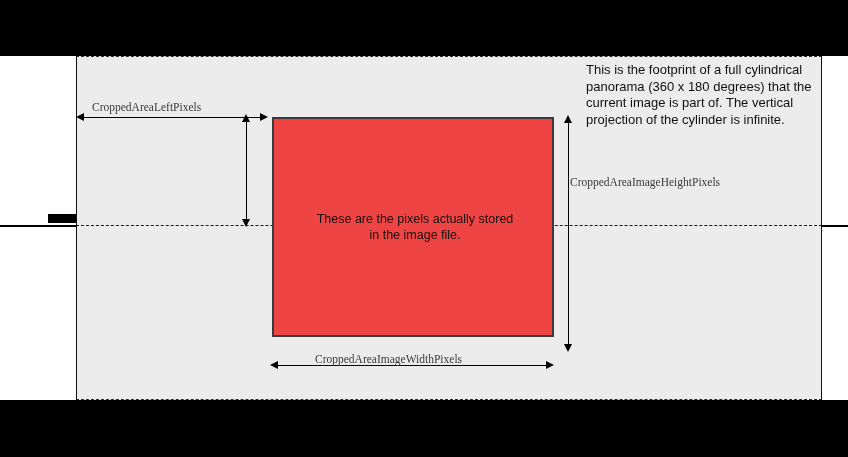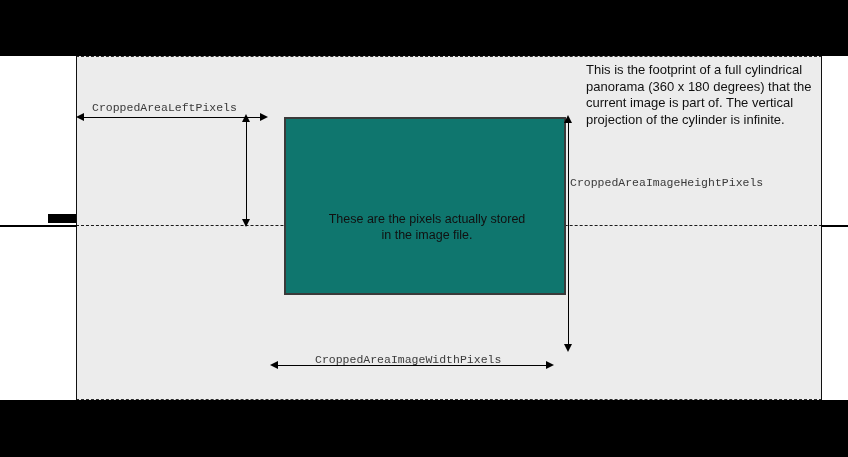--- a/index.html
+++ b/index.html
@@ -31,32 +31,32 @@
   #equator-solid-left{position:absolute;left:0;top:225px;width:77px;height:2px;
                       background:#000000;}
   #equator-solid-right{position:absolute;left:821px;top:225px;width:27px;height:2px;
                        background:#000000;}
 
   
   #image-marker{position:absolute;left:48px;top:214px;width:28px;height:9px;
                 background:#000000;}
 
   
-  #cropped-box{position:absolute;left:272px;top:117px;width:282px;height:178px;
-               background:#0f766e;border:2px solid #3a3a3a;box-sizing:border-box;margin-left:12px;}
+  #cropped-box{position:absolute;left:272px;top:117px;width:282px;height:220px;
+               background:#ef4444;border:2px solid #3a3a3a;box-sizing:border-box;}
   #cropped-box-label{position:absolute;left:0;top:92px;width:282px;
                      text-align:center;font-size:12.5px;color:#111111;
                      line-height:16px;}
 
   
   #footprint-note{position:absolute;left:586px;top:62px;width:240px;
                   font-size:13px;line-height:16.5px;color:#111111;}
 
   
-  .dim-label{position:absolute;font-family:Liberation Mono, monospace;
+  .dim-label{position:absolute;font-family:Liberation Serif, serif;
              font-size:11.5px;color:#3a3a3a;white-space:nowrap;text-align:center;}
   #label-left{left:92px;top:101px;}
   #label-top{left:99px;top:175px;}
   #label-height{left:570px;top:176px;}
   #label-width{left:315px;top:353px;}
 
   
   .arrow-line-h{position:absolute;height:1px;background:#000000;}
   .arrow-line-v{position:absolute;width:1px;background:#000000;}
   .arrow-head{position:absolute;width:0;height:0;}

